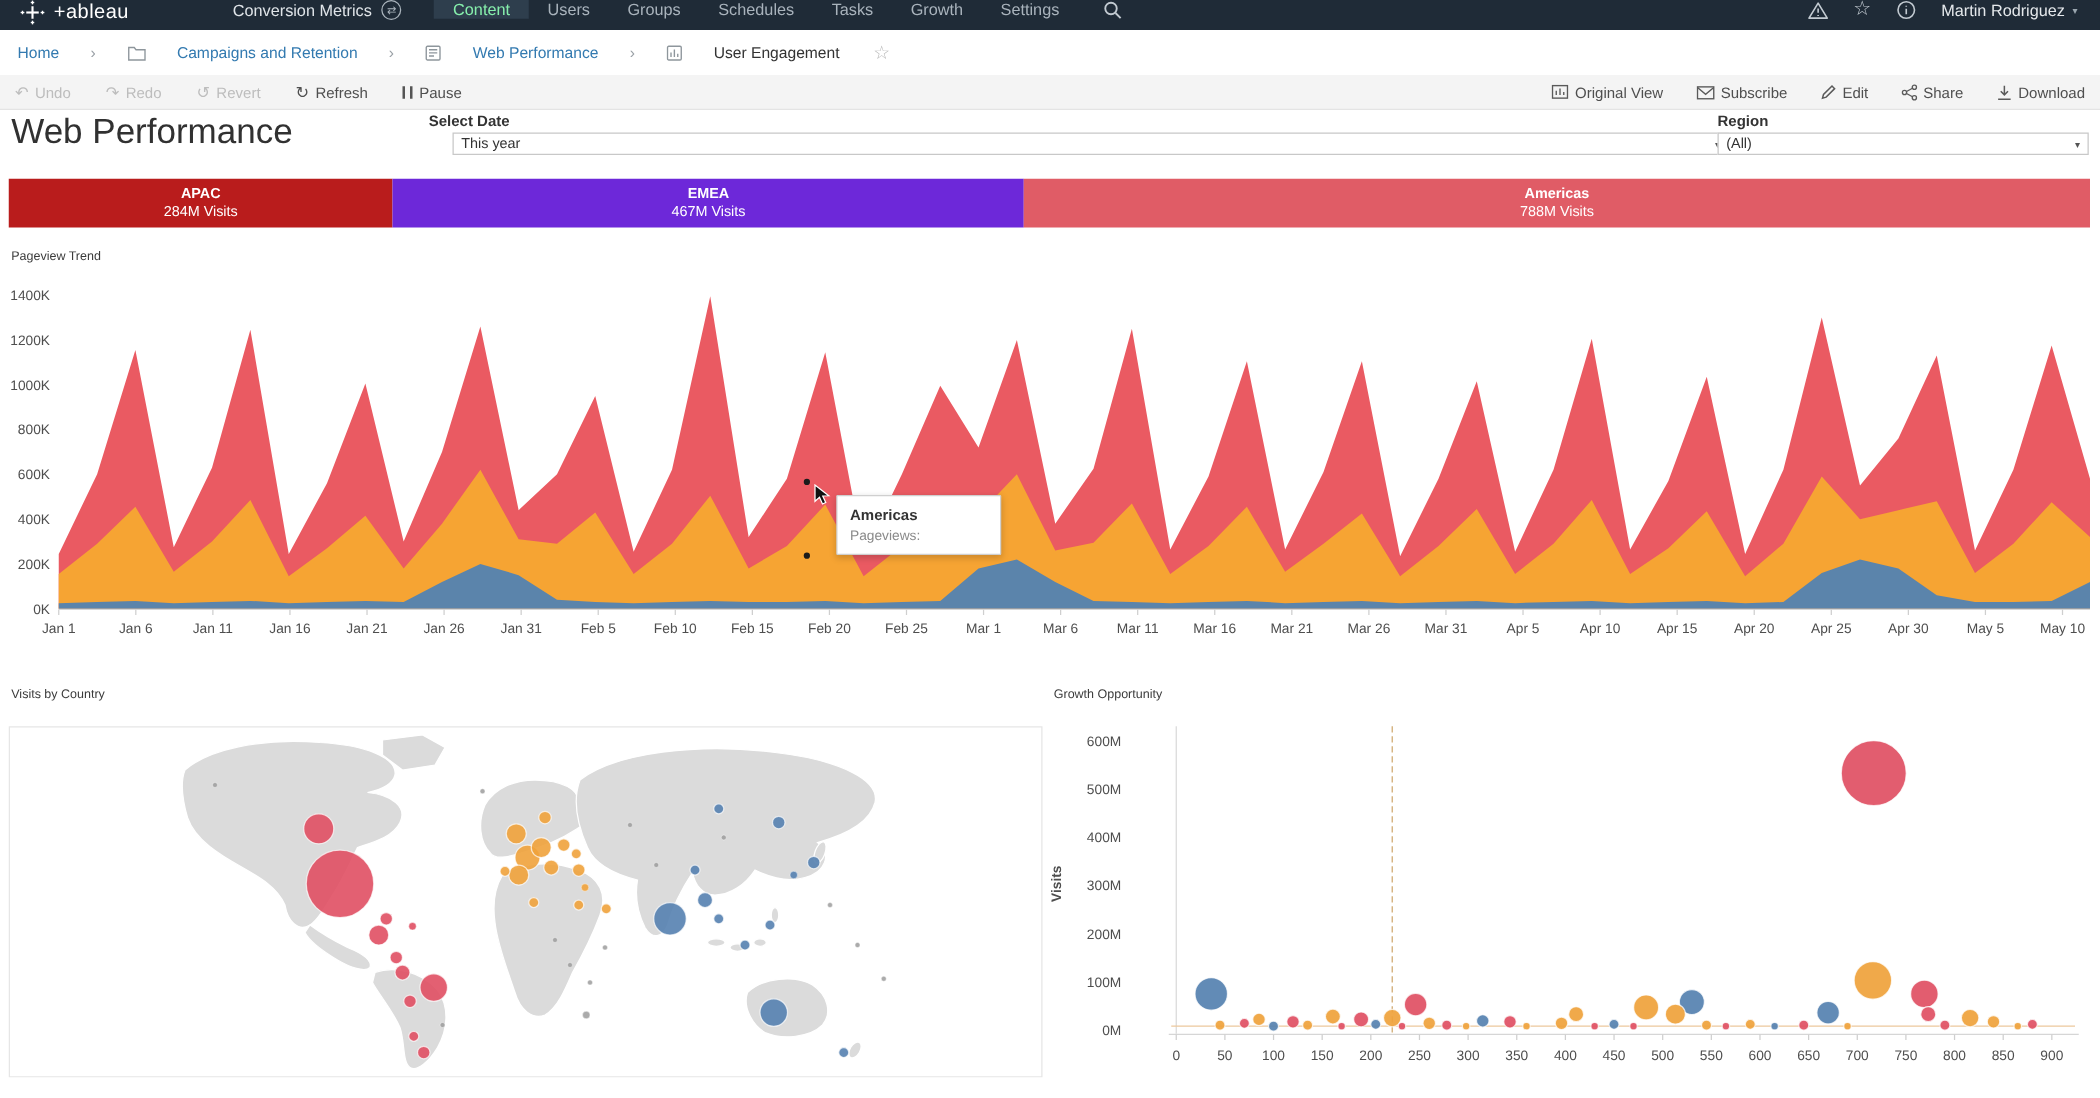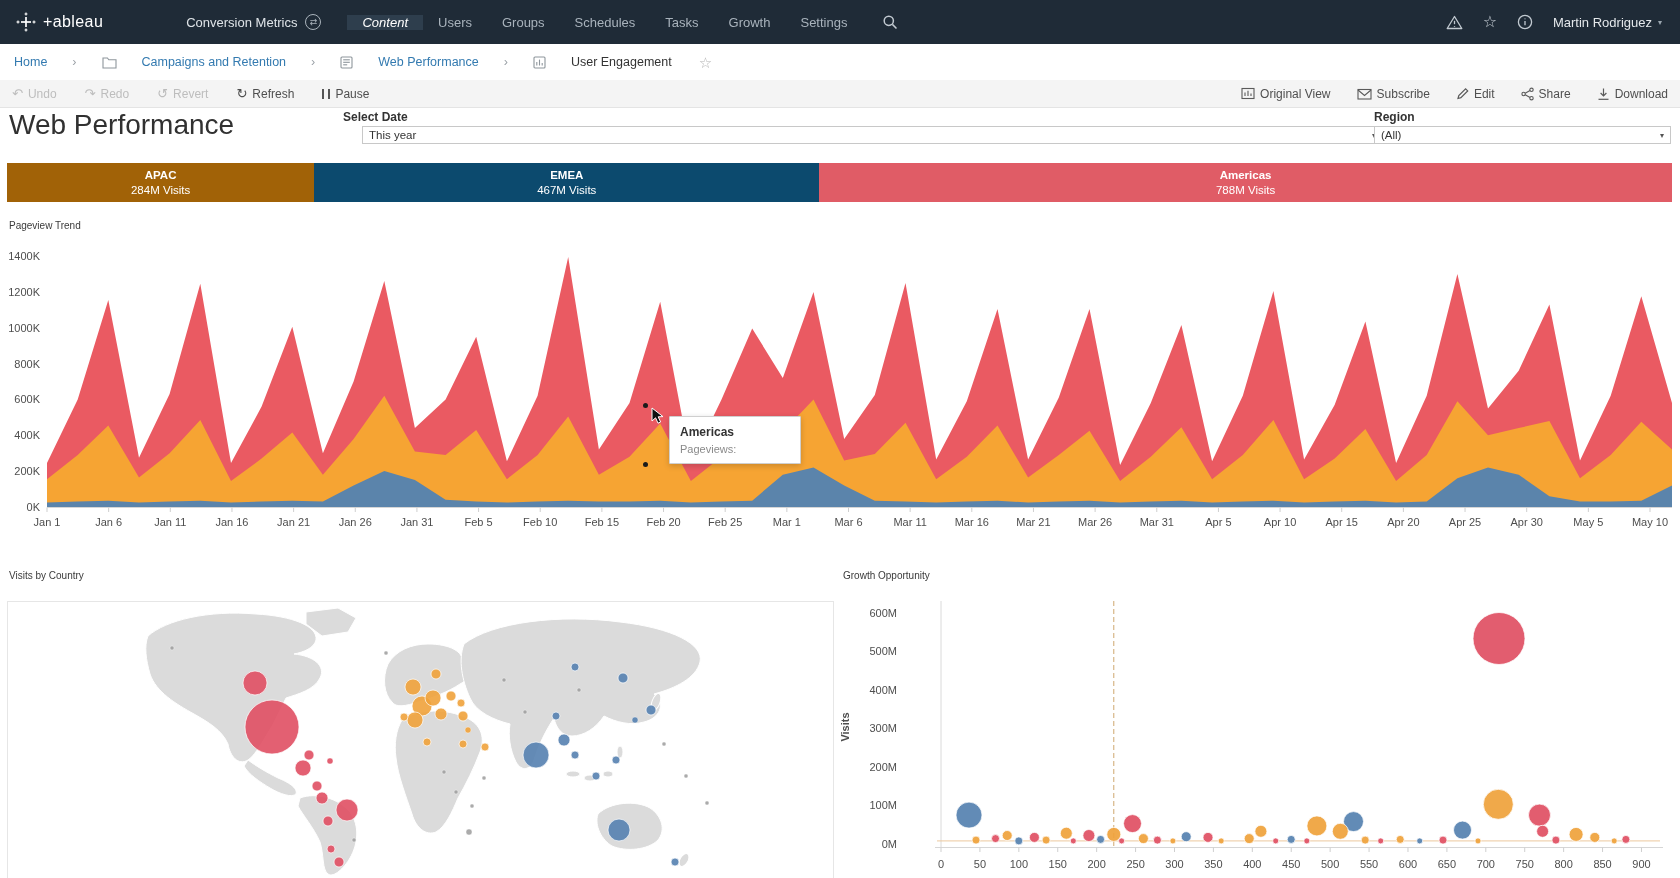--- a/index.html
+++ b/index.html
@@ -1,29 +1,29 @@
 <!DOCTYPE html>
 <html><head>
 <meta charset="utf-8">
 <style>
   *{margin:0;padding:0;box-sizing:border-box}
   html,body{width:1680px;height:878px;overflow:hidden;background:#fff;
     font-family:"Liberation Sans","DejaVu Sans",sans-serif;color:#333;}
   svg{font-family:"Liberation Sans","DejaVu Sans",sans-serif;}
 
   
-  #topnav{height:44px;background:#1f2b37;display:flex;align-items:center;color:#c2cad1;}
+  #topnav{height:24px;background:#1f2b37;display:flex;align-items:flex-start;color:#c2cad1;}
   .brand{display:flex;align-items:center;gap:7px;padding:0 16px;cursor:pointer;}
   .brand-text{color:#fff;font-size:16px;letter-spacing:.4px;}
   .site{display:flex;align-items:center;gap:8px;margin-left:67px;font-size:13px;color:#dfe4e8;cursor:pointer;}
   .site-icon{width:16px;height:16px;border:1px solid #aab4bc;border-radius:50%;display:flex;
     align-items:center;justify-content:center;font-size:9px;color:#aab4bc;}
   #primary-nav{display:flex;margin-left:26px;}
   .nav-tab{display:flex;align-items:center;padding:0 15px;font-size:13px;color:#a9b3bc;text-decoration:none;cursor:pointer;}
-  .nav-tab.active{background:#2e3e4d;color:#ffffff;font-style:italic;}
+  .nav-tab.active{background:#2e3e4d;color:#86efac;}
   .search-btn{background:none;border:none;margin-left:8px;padding:0 12px;display:flex;align-items:center;cursor:pointer;}
   .nav-right{margin-left:auto;display:flex;align-items:center;gap:20px;padding-right:18px;}
   .nav-ic{cursor:pointer;display:flex;align-items:center;}
   .star-glyph{font-size:16px;color:#c2cad1;line-height:1;}
   .user-menu{display:flex;align-items:center;gap:6px;font-size:13px;color:#e4e8eb;cursor:pointer;white-space:nowrap;}
   .caret{font-size:8px;color:#9aa6af;}
 
   
   #breadcrumb{height:36px;display:flex;align-items:center;padding:0 14px;font-size:12.5px;gap:25px;background:#fff;}
   .crumb-link{color:#337ab0;text-decoration:none;cursor:pointer;}
@@ -246,25 +246,25 @@
     <span class="caret">▾</span>
   </div>
 
   <div class="flabel" id="region-label">Region</div>
   <div class="fselect" id="region-select">
     <span>(All)</span>
     <span class="caret">▾</span>
   </div>
 
   <div id="region-banner">
-    <div class="banner-seg" style="width: 18.45%; background: #a16207;">
+    <div class="banner-seg" style="width: 18.45%; background: #b91c1c;">
       <div class="seg-name">APAC</div>
       <div class="seg-val">284M Visits</div>
     </div>
-    <div class="banner-seg" style="width: 30.34%; background: #0c4a6e;">
+    <div class="banner-seg" style="width: 30.34%; background: #6d28d9;">
       <div class="seg-name">EMEA</div>
       <div class="seg-val">467M Visits</div>
     </div>
     <div class="banner-seg" style="width: 51.2%; background: rgb(224, 92, 102);">
       <div class="seg-name">Americas</div>
       <div class="seg-val">788M Visits</div>
     </div>
   </div>
 
   <h2 class="chart-h" id="trend-title">Pageview Trend</h2>

